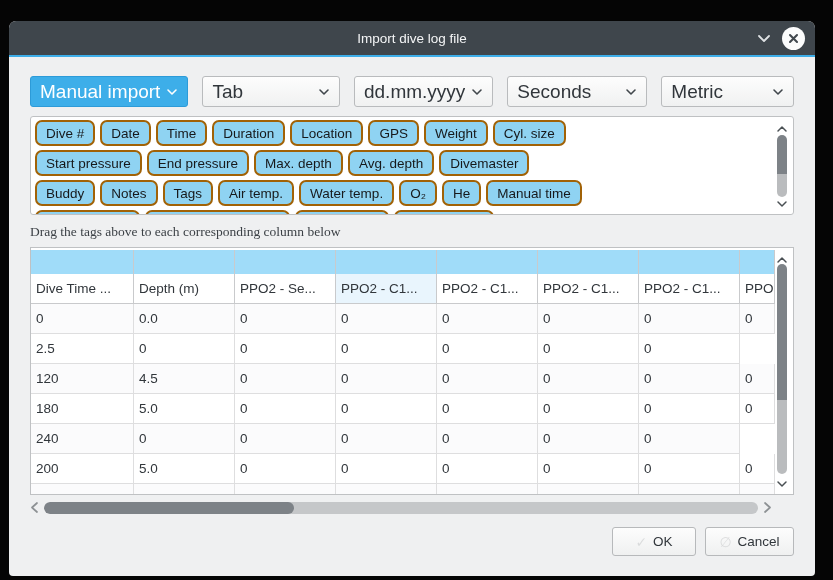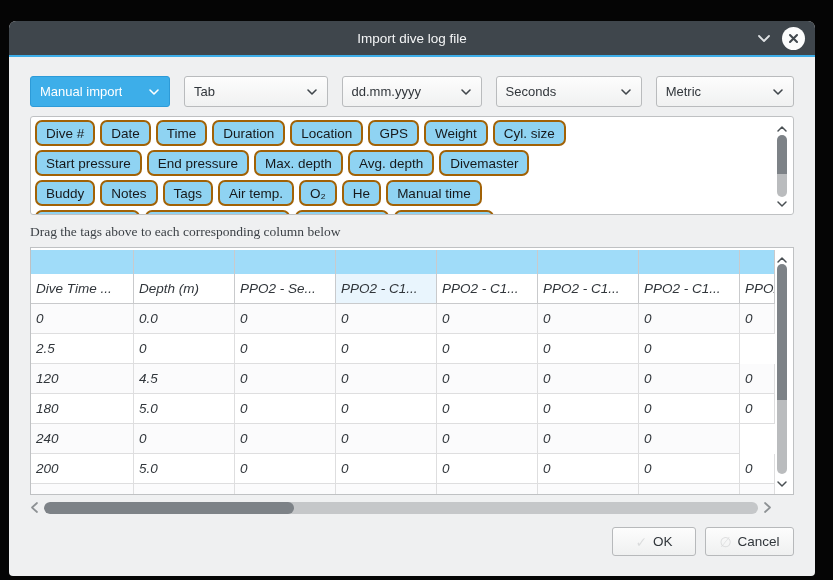--- a/index.html
+++ b/index.html
@@ -13,21 +13,21 @@
   .titlebar .title{color:#f4f5f6;font-size:13.5px;}
   .tb-buttons{position:absolute;right:10px;top:0;height:34px;display:flex;align-items:center;gap:10px;}
   .tb-chevron{display:flex;align-items:center;color:#dfe2e4;cursor:pointer;}
   .tb-close{width:23px;height:23px;border-radius:50%;background:#fbfcfc;display:flex;
     align-items:center;justify-content:center;cursor:pointer;}
   
   .content{padding:0 21px;}
   .combo-row{display:flex;gap:14px;margin-top:19px;}
   .combo{height:29px;border:1px solid #b9bbbd;border-radius:3px;
     background:linear-gradient(#fdfdfd,#f0f1f1);display:flex;align-items:center;
-    justify-content:space-between;padding:0 9px;font-size:13px;color:#31363b;cursor:pointer;}
+    justify-content:space-between;padding:0 9px;font-size:19px;color:#31363b;cursor:pointer;}
   .combo.primary{background:#3daee9;border-color:#2d9bd8;color:#ffffff;}
   .combo .cv{white-space:nowrap;overflow:hidden;}
   .combo svg{flex:0 0 auto;margin-left:6px;}
   
   .tags-panel{position:relative;margin-top:9px;height:97px;background:#ffffff;
     border:1px solid #bfc1c3;border-radius:3px;overflow:hidden;}
   .tag-rows{padding:3px 4px 0 4px;overflow:hidden;height:94px;}
   .tag-row{display:flex;gap:5px;margin-bottom:4px;}
   .tag{display:inline-flex;align-items:center;height:20px;padding:1px 9px;
     background:#8fd3f2;border:2px solid #a16207;border-radius:7px;font-size:13.5px;
@@ -36,21 +36,21 @@
   .vscroll{position:absolute;top:2px;bottom:2px;right:3px;width:16px;}
   .vs-chev{position:absolute;left:50%;transform:translateX(-50%);color:#4a5054;}
   .vs-chev.up{top:0;} .vs-chev.down{bottom:0;}
   .vthumb{position:absolute;left:50%;transform:translateX(-50%);width:10px;border-radius:5px;}
   
   .drag-hint{margin-top:9px;font-size:13.5px;color:#3c4146;font-family:Liberation Serif, serif;}
   
   .table-panel{position:relative;margin-top:7px;height:246px;background:#ffffff;
     border:1px solid #bfc1c3;overflow:hidden;}
   .table-inner{margin:2px 18px 0 0;}
-  .trow{display:grid;grid-template-columns:103px 101px 101px 101px 101px 101px 101px 1fr;font-style:italic;}
+  .trow{display:grid;grid-template-columns:103px 101px 101px 101px 101px 101px 101px 1fr;}
   .drop-row .cell{height:24px;background:#a0dcf9;border-right:1px solid #c9cacc;}
   .head-row .cell{height:29px;background:#ffffff;border-right:1px solid #c9cacc;
     border-bottom:1px solid #c9cacc;font-size:13.5px;color:#31363b;display:flex;
     align-items:center;padding-left:5px;white-space:nowrap;overflow:hidden;}
   .head-row .cell.sel{background:#e9f5fd;}
   .body-row .cell{height:29px;border-right:1px solid #dededf;border-bottom:1px solid #dededf;
     font-size:13.5px;color:#31363b;display:flex;align-items:center;padding-left:5px;
     white-space:nowrap;overflow:hidden;}
   .body-row:nth-child(odd) .cell{background:#fbfbfc;}
   .body-row:nth-child(even) .cell{background:#ffffff;}
@@ -142,20 +142,21 @@
               <span class="tag">End pressure</span>
               <span class="tag">Max. depth</span>
               <span class="tag">Avg. depth</span>
               <span class="tag">Divemaster</span>
             </div>
             <div class="tag-row">
               <span class="tag">Buddy</span>
               <span class="tag">Notes</span>
               <span class="tag">Tags</span>
               <span class="tag">Air temp.</span>
+              <span class="tag">Water temp.</span>
               <span class="tag">O₂</span>
               <span class="tag">He</span>
               <span class="tag">Manual time</span>
             </div>
             <div class="tag-row">
               <span class="tag">Sample depth</span>
               <span class="tag">Sample temperature</span>
               <span class="tag">Sample pO₂</span>
               <span class="tag">Sample CNS</span>
             </div>

